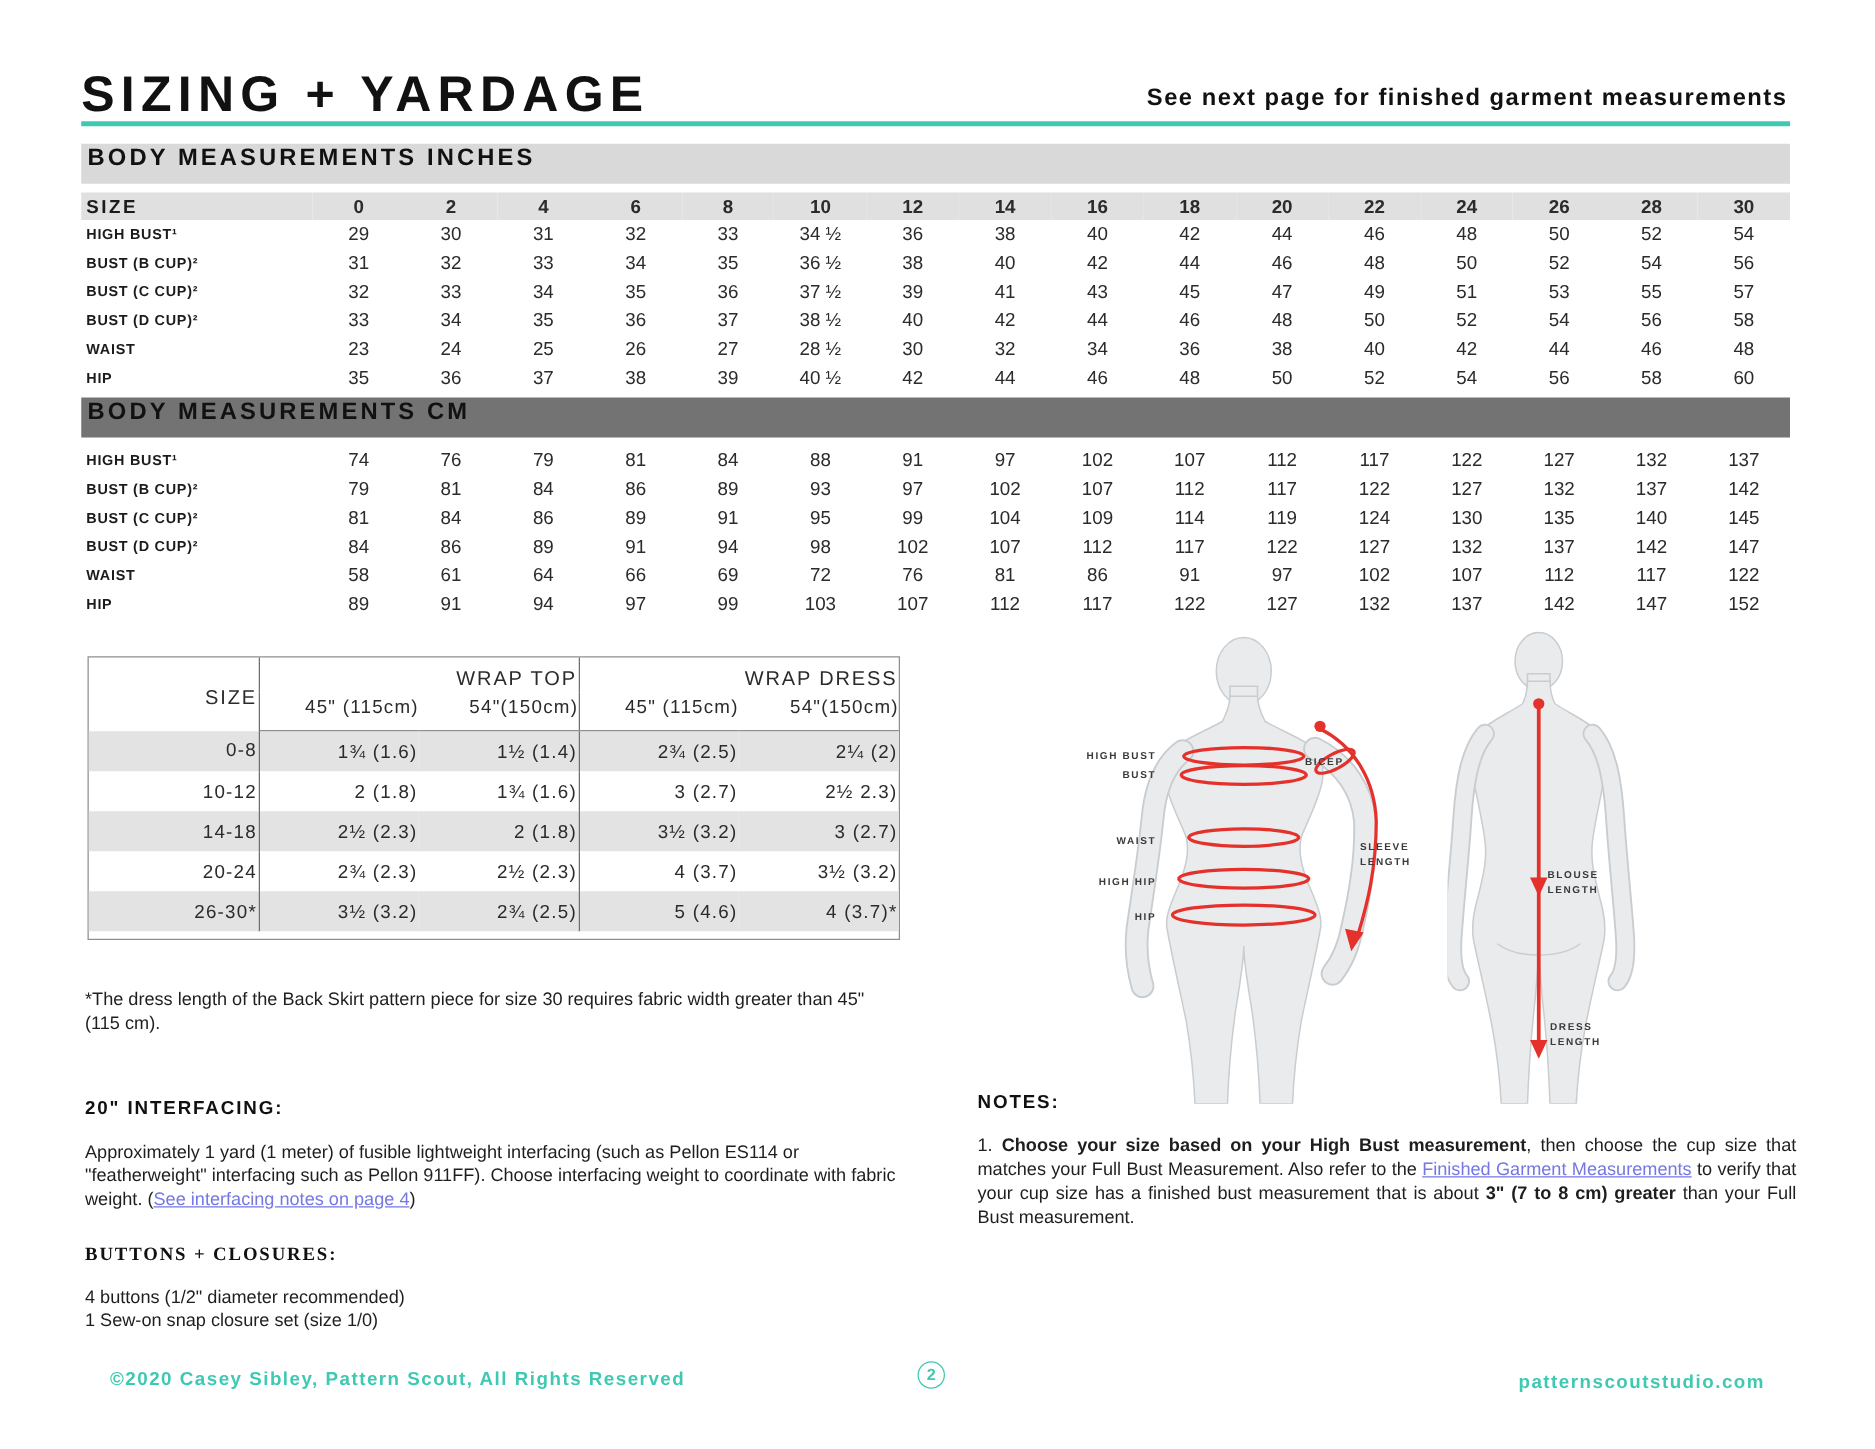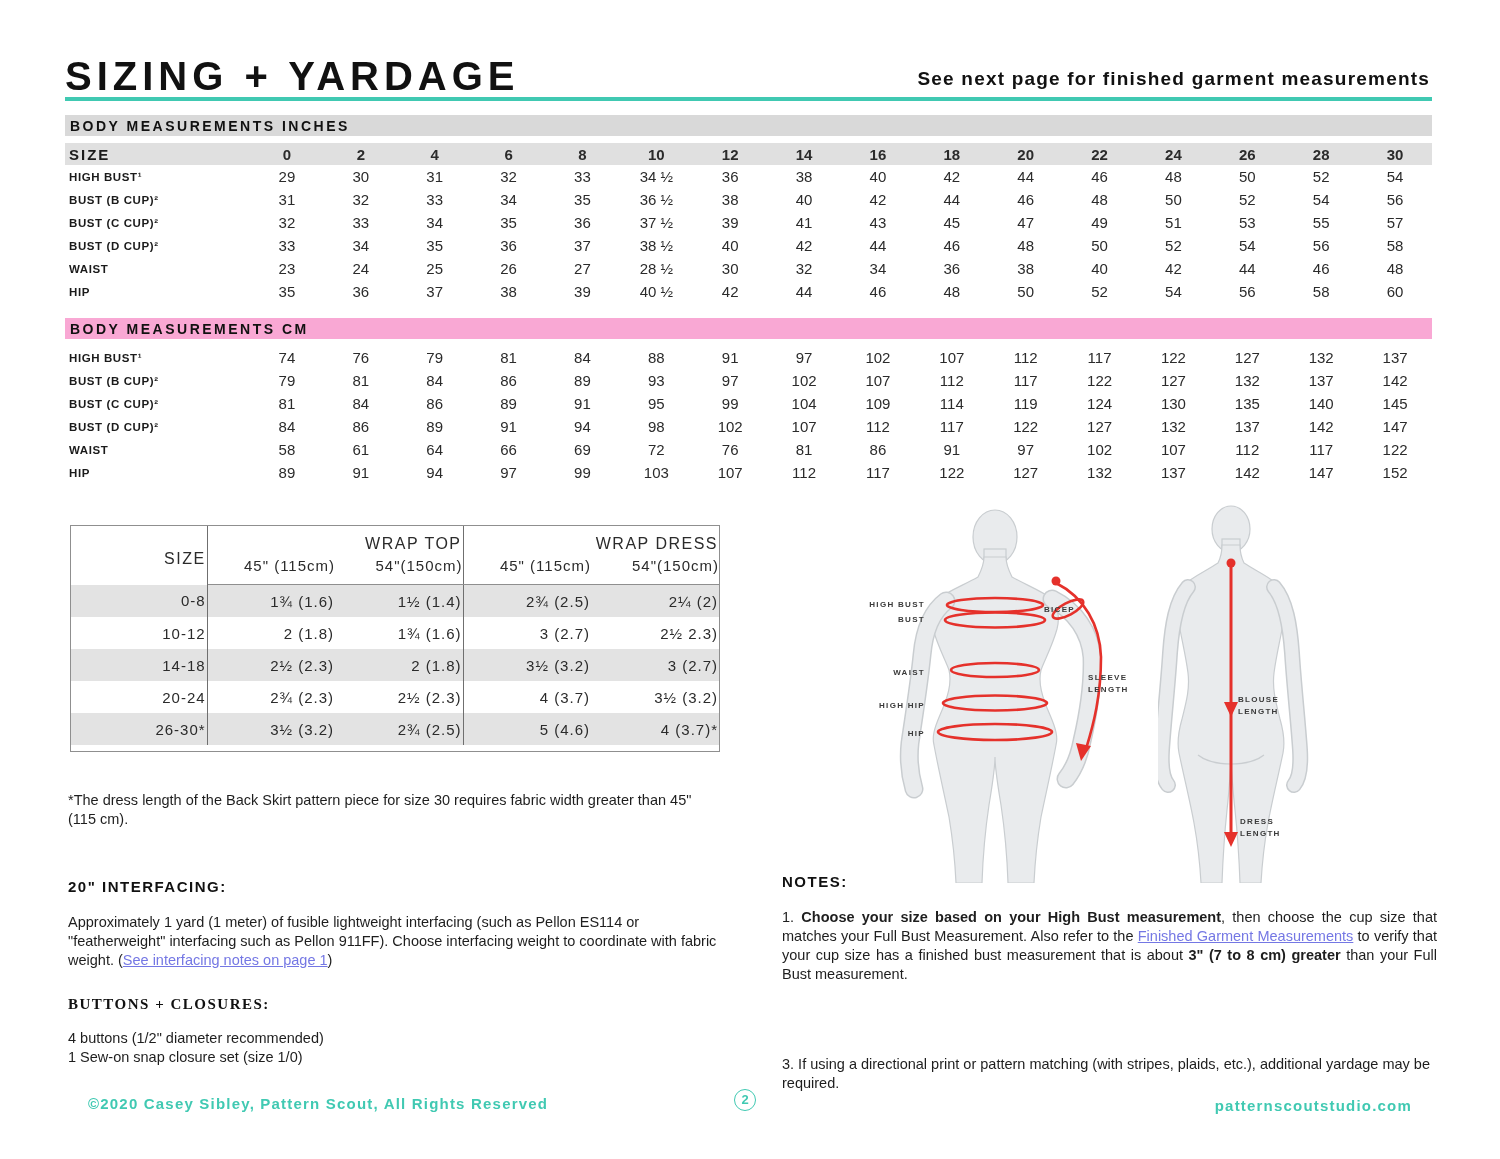--- a/index.html
+++ b/index.html
@@ -5,22 +5,22 @@
   html,body{margin:0;padding:0;background:#fff;}
   body{font-family:"Liberation Sans",sans-serif;color:#1e1e1e;}
   #page{position:relative;width:1500px;height:1159px;background:#ffffff;overflow:hidden;}
 
   
   .title{position:absolute;left:65px;top:54px;font-size:40px;font-weight:800;letter-spacing:5px;color:#111;}
   .subtitle{position:absolute;right:70px;top:68px;font-size:19px;font-weight:bold;letter-spacing:1.2px;color:#111;}
   .rule{position:absolute;left:65px;top:97px;width:1367px;height:4px;background:var(--accent);}
 
   
-  .bar{height:21px;line-height:23px;background:#d9d9d9;font-weight:bold;font-size:14px;letter-spacing:2.5px;padding-left:5px;color:#111;}
-  .bar.light{background:#f9a8d4;}
+  .bar{height:32px;line-height:23px;background:#d9d9d9;font-weight:bold;font-size:19px;letter-spacing:2.5px;padding-left:5px;color:#111;}
+  .bar.light{background:#737373;}
 
   
   .sect{position:absolute;left:65px;width:1367px;}
   #inches{top:115px;}
   #cm{top:318px;}
   table.meas{width:100%;border-collapse:collapse;table-layout:fixed;margin-top:7px;}
   table.meas td{text-align:center;font-size:15px;height:23px;padding:0;color:#2b2b2b;vertical-align:middle;}
   table.meas td.rl{text-align:left;font-weight:bold;font-size:11.5px;letter-spacing:.6px;padding-left:4px;color:#1b1b1b;}
   table.meas col.c0{width:185px;}
   tr.size-row td{background:#e0e0e0;font-weight:bold;font-size:15px;height:22px;}
@@ -408,21 +408,21 @@
             <td>5 (4.6)</td>
             <td>4 (3.7)*</td>
           </tr>
         </tbody>
     </table>
   </div>
 
   <div class="footnote smalltext">*The dress length of the Back Skirt pattern piece for size 30 requires fabric width greater than 45" (115 cm).</div>
 
   <div class="h-small" id="interfacing-h">20" INTERFACING:</div>
-  <div class="smalltext" id="interfacing-p"><span>Approximately 1 yard (1 meter) of fusible lightweight interfacing (such as Pellon ES114 or "featherweight" interfacing such as Pellon 911FF). Choose interfacing weight to coordinate with fabric weight. (</span><a class="doclink">See interfacing notes on page 1</a><span>)</span></div>
+  <div class="smalltext" id="interfacing-p"><span>Approximately 1 yard (1 meter) of fusible lightweight interfacing (such as Pellon ES114 or "featherweight" interfacing such as Pellon 911FF). Choose interfacing weight to coordinate with fabric weight. (</span><a class="doclink">See interfacing notes on page 4</a><span>)</span></div>
 
   <div class="h-small" id="buttons-h">BUTTONS + CLOSURES:</div>
   <div class="smalltext" id="buttons-p">
     <div>4 buttons (1/2" diameter recommended)</div>
     <div>1 Sew-on snap closure set (size 1/0)</div>
   </div>
 
   <div id="diagram">
     <svg style="position:absolute;left:10px;top:5px" width="290" height="378" viewBox="0 0 290 378">
       <g fill="#e9ebed" stroke="#c9cdd0" stroke-width="1.2">
@@ -474,19 +474,18 @@
     <div class="fig-label r" style="left:15px;top:200px;width:60px">HIGH HIP</div>
     <div class="fig-label r" style="left:15px;top:228px;width:60px">HIP</div>
     <div class="fig-label" style="left:194px;top:104px">BICEP</div>
     <div class="fig-label" style="left:238px;top:172px;width:58px">SLEEVE LENGTH</div>
     <div class="fig-label" style="left:388px;top:194px;width:56px">BLOUSE LENGTH</div>
     <div class="fig-label" style="left:390px;top:316px;width:52px">DRESS LENGTH</div>
   </div>
 
   <div class="h-small" id="notes-h">NOTES:</div>
   <div class="note smalltext" id="note1"><span>1.  </span><span class="b">Choose your size based on your High Bust measurement</span><span>, then choose the cup size that matches your Full Bust Measurement. Also refer to the </span><a class="doclink">Finished Garment Measurements</a><span> to verify that your cup size has a finished bust measurement that is about </span><span class="b">3" (7 to 8 cm) greater</span><span> than your Full Bust measurement.</span></div>
-  <div class="note smalltext" id="note3">3. If using a directional print or pattern matching (with stripes, plaids, etc.), additional yardage may be required.</div>
 
   <div class="footer-teal" id="copyright">©2020 Casey Sibley, Pattern Scout, All Rights Reserved</div>
   <div id="pagenum">2</div>
   <div class="footer-teal" id="website">patternscoutstudio.com</div>
 
 </div>
 
 </body></html>

